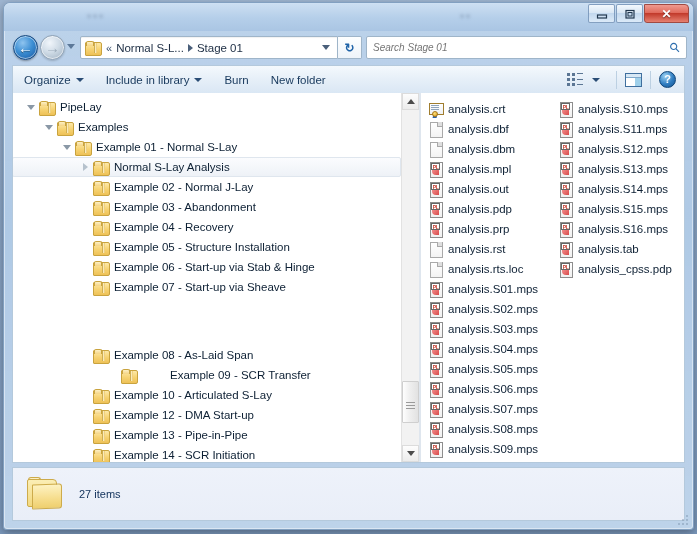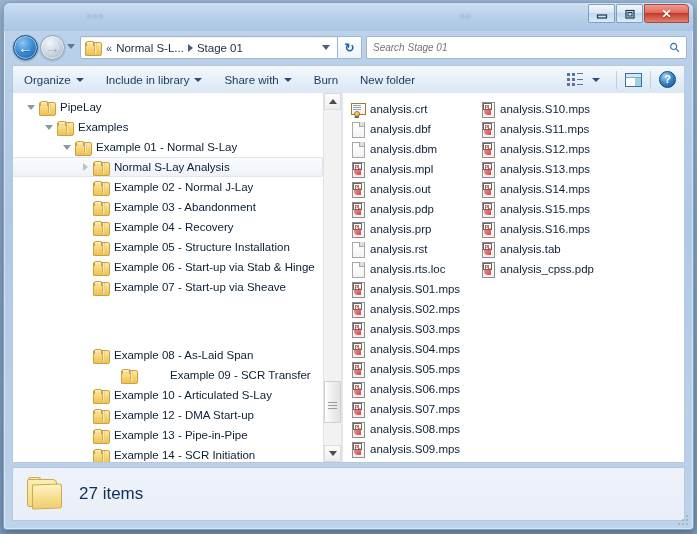--- a/index.html
+++ b/index.html
@@ -187,21 +187,21 @@
 
   
   #content {
     position: absolute; left: 8px; top: 90px; right: 8px; bottom: 66px;
     background: #fff; border: 1px solid #b4c9dc; border-top: none;
     display: flex; overflow: hidden;
   }
 
   
   #navpane {
-    position: relative; width: 328px; flex: none;
+    position: relative; width: 406px; flex: none;
     background: #fff; overflow: hidden;
   }
   #tree { position: absolute; inset: 0 18px 0 0; padding-top: 4px; }
 
   .tree-item {
     position: relative; height: 20px;
     display: flex; align-items: center;
     font-size: 11.5px; color: #0c1f33; white-space: nowrap;
     cursor: default;
   }
@@ -356,21 +356,21 @@
     position: absolute; left: 3px; top: 0px; width: 13px; height: 5px;
     background: linear-gradient(180deg,#fdf3cc,#f2d887);
     border: 1px solid #cdab4b; border-bottom: none; border-radius: 3px 3px 0 0;
   }
   #status-folder .front {
     position: absolute; left: 7px; top: 7px; width: 30px; height: 25px;
     background: linear-gradient(180deg,#fdf2c2 0%,#f6dd8c 60%,#eecf6e 100%);
     border: 1px solid #cdab4b; border-radius: 1px 3px 3px 1px;
     transform: skewY(-2deg);
   }
-  #status-text { font-size: 17px; color: #10305a; }
+  #status-text { font-size: 11px; color: #10305a; }
 
   
   #resize-grip {
     position: absolute; right: 3px; bottom: 2px; width: 13px; height: 13px;
     opacity: .45;
   }
 </style>
 </head>
 <body>
 
@@ -441,24 +441,20 @@
     <div id="cmdbar">
       <div class="cmd">
         <span>Organize</span>
         <span class="cmd-caret"></span>
       </div>
       <div class="cmd">
         <span>Include in library</span>
         <span class="cmd-caret"></span>
       </div>
       <div class="cmd">
-        <span>Share with</span>
-        <span class="cmd-caret"></span>
-      </div>
-      <div class="cmd">
         <span>Burn</span>
       </div>
       <div class="cmd">
         <span>New folder</span>
       </div>
 
       <div id="cmd-right">
         <div id="views-icon">
           <i style="left:0;top:0;width:3px;height:3px;"></i>
           <i style="left:5px;top:0;width:3px;height:3px;"></i>

